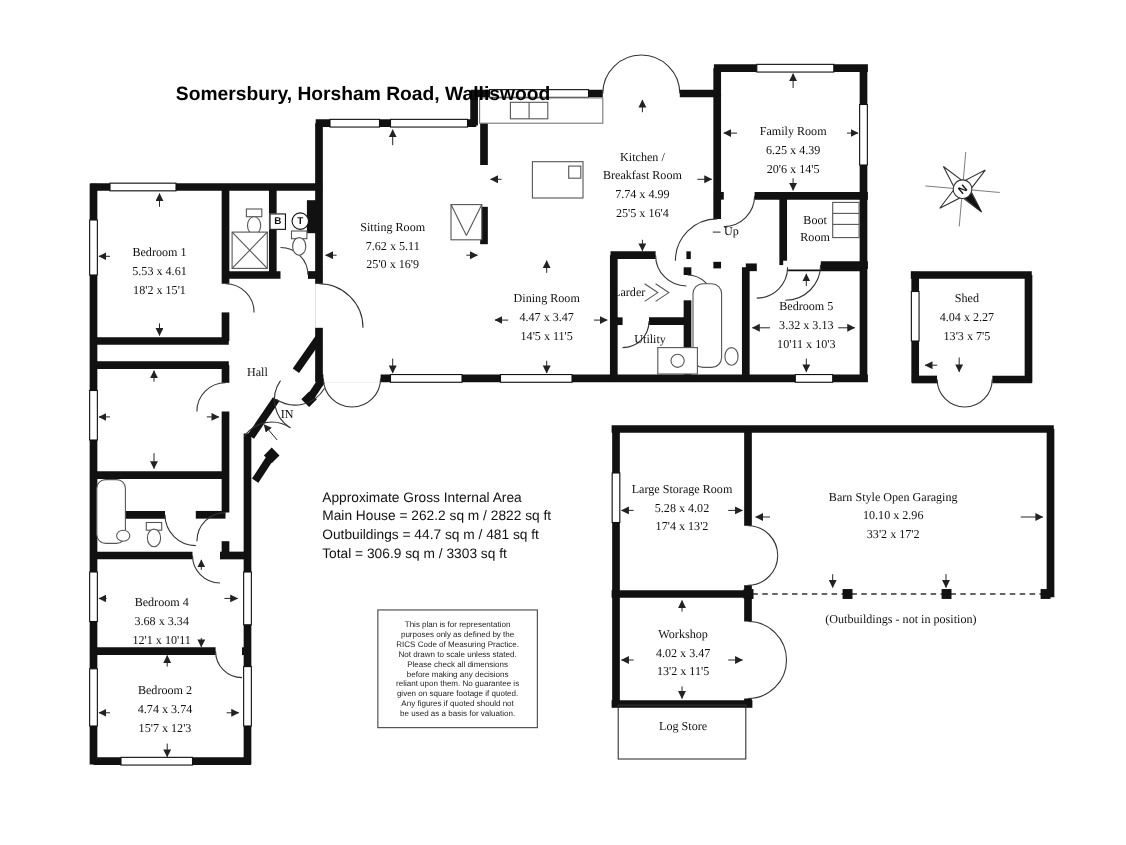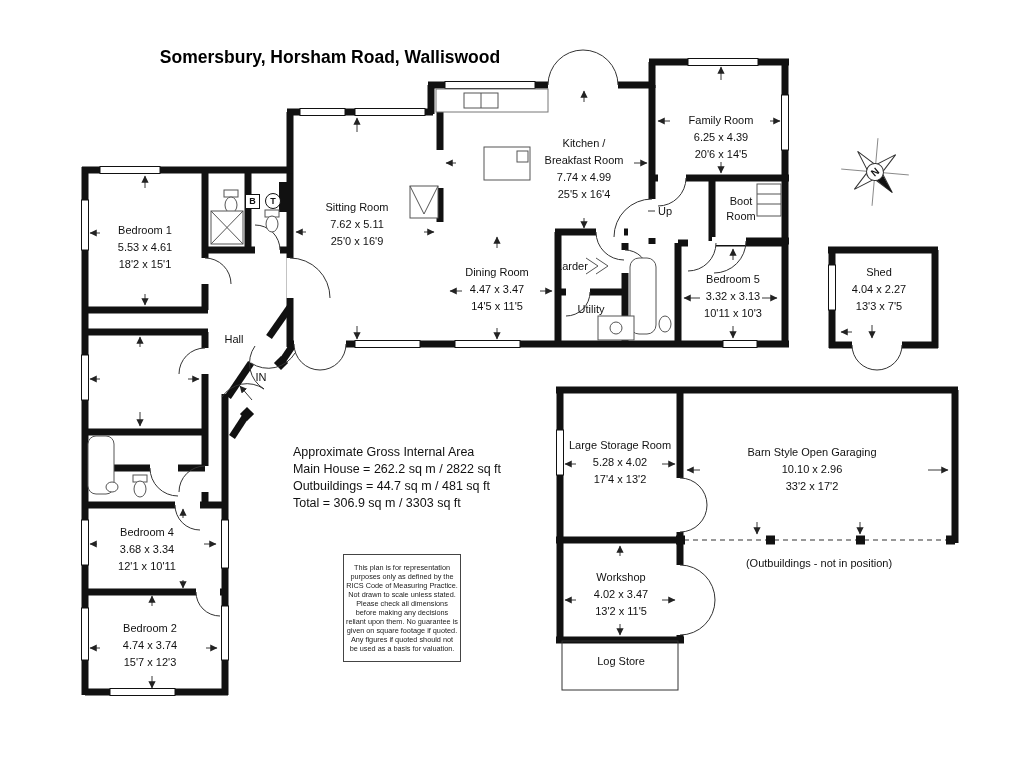--- a/index.html
+++ b/index.html
@@ -1,26 +1,26 @@
 <!DOCTYPE html>
 <html><head>
 <meta charset="utf-8">
 <style>
   html,body{margin:0;padding:0;background:#fff;}
   #plan{position:relative;width:1024px;height:768px;background:#ffffff;overflow:hidden;
         font-family:"Liberation Sans",sans-serif;color:#111;}
   #plan svg{position:absolute;left:0;top:0;}
   .lbl{position:absolute;transform:translateX(-50%);text-align:center;font-size:11px;
-       line-height:17px;white-space:nowrap;color:#111;}
+       line-height:17px;white-space:nowrap;color:#111;font-family:Liberation Serif, serif;}
   .title{position:absolute;transform:translateX(-50%);font-size:17.5px;font-weight:bold;
-         white-space:nowrap;color:#000;}
+         white-space:nowrap;color:#000;margin-top:28px;}
   .area{position:absolute;transform:translateX(-50%);text-align:left;font-size:12.5px;
         line-height:17px;white-space:nowrap;}
   .disc{position:absolute;width:112px;border:1px solid #444;background:#fff;
-        font-size:7.3px;line-height:9px;text-align:center;padding:8px 2px;color:#222;}
+        font-size:7.3px;line-height:9px;text-align:center;padding:8px 16px;color:#222;}
   .tagbox{position:absolute;width:13px;height:13px;border:1.5px solid #111;font-size:9px;
           font-weight:bold;line-height:13px;text-align:center;background:#fff;}
   .tagcirc{position:absolute;width:14px;height:14px;border:1.5px solid #111;border-radius:50%;
            font-size:9px;font-weight:bold;line-height:14px;text-align:center;background:#fff;}
 </style>
 </head>
 <body>
 
 <div id="plan">
 
@@ -336,21 +336,21 @@
     <div>14'5 x 11'5</div>
   </div>
 
   <div class="lbl" style="left:572px;top:258px">Larder</div>
   <div class="lbl" style="left:591px;top:301px">Utility</div>
   <div class="lbl" style="left:665px;top:203px">Up</div>
   <div class="lbl" style="left:234px;top:331px">Hall</div>
   <div class="lbl" style="left:261px;top:369px">IN</div>
 
 
-  <div class="lbl" style="left:147px;top:524px">
+  <div class="lbl" style="left:147px;top:540px">
     <div>Bedroom 4</div>
     <div>3.68 x 3.34</div>
     <div>12'1 x 10'11</div>
   </div>
 
   <div class="lbl" style="left:150px;top:620px">
     <div>Bedroom 2</div>
     <div>4.74 x 3.74</div>
     <div>15'7 x 12'3</div>
   </div>

